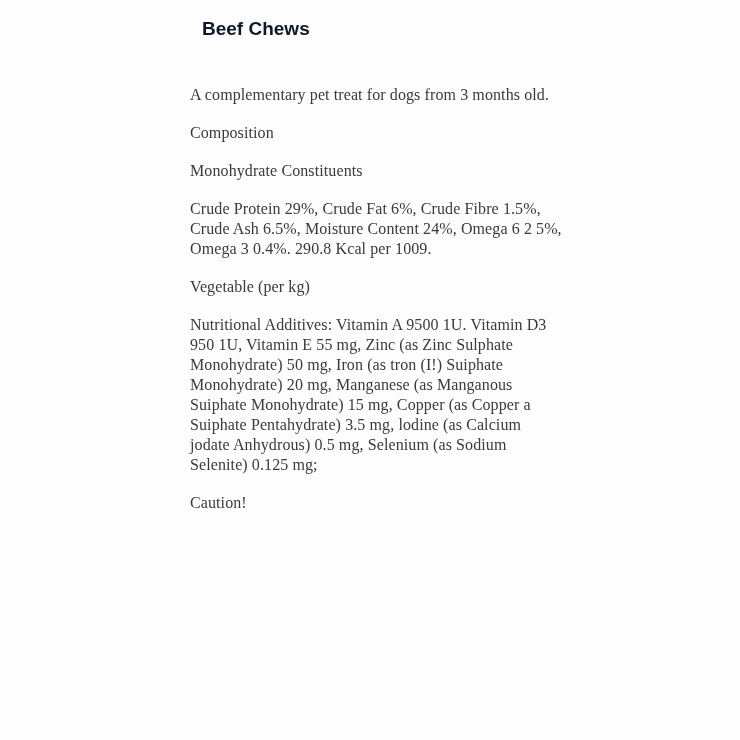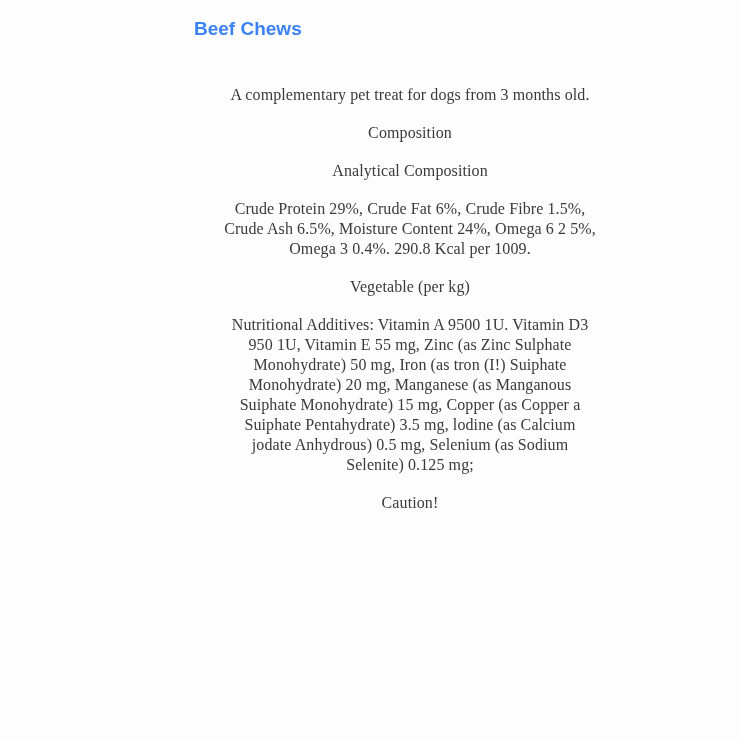--- a/index.html
+++ b/index.html
@@ -20,44 +20,43 @@
     width: 440px;
     font-family: "Liberation Serif", serif;
     font-size: 16px;
     color: #3a3a3a;
   }
   .doc-title {
     font-family: "Liberation Sans", sans-serif;
     font-size: 19px;
     font-weight: bold;
     line-height: 22px;
-    color: #3b82f6;
-    margin: 0 0 45px 4px;
+    color: #0f172a;
+    margin: 0 0 45px 12px;
   }
   .line, .heading, .para {
     margin: 0 0 18px 0;
     line-height: 20px;
     white-space: pre-line;
     letter-spacing: 0.1px;
-    text-align: center;
   }
 </style>
 </head>
 <body>
 
 <div class="page">
 
   <h1 class="doc-title">Beef Chews</h1>
 
   <p class="line">A complementary pet treat for dogs from 3 months old.</p>
 
   <p class="heading">Composition</p>
 
 
-  <p class="heading">Analytical Composition</p>
+  <p class="heading">Monohydrate Constituents</p>
 
   <p class="para">Crude Protein 29%, Crude Fat 6%, Crude Fibre 1.5%,
 Crude Ash 6.5%, Moisture Content 24%, Omega 6 2 5%,
 Omega 3 0.4%. 290.8 Kcal per 1009.</p>
 
   <p class="heading">Vegetable (per kg)</p>
 
   <p class="para">Nutritional Additives: Vitamin A 9500 1U. Vitamin D3
 950 1U, Vitamin E 55 mg, Zinc (as Zinc Sulphate
 Monohydrate) 50 mg, Iron (as tron (I!) Suiphate

